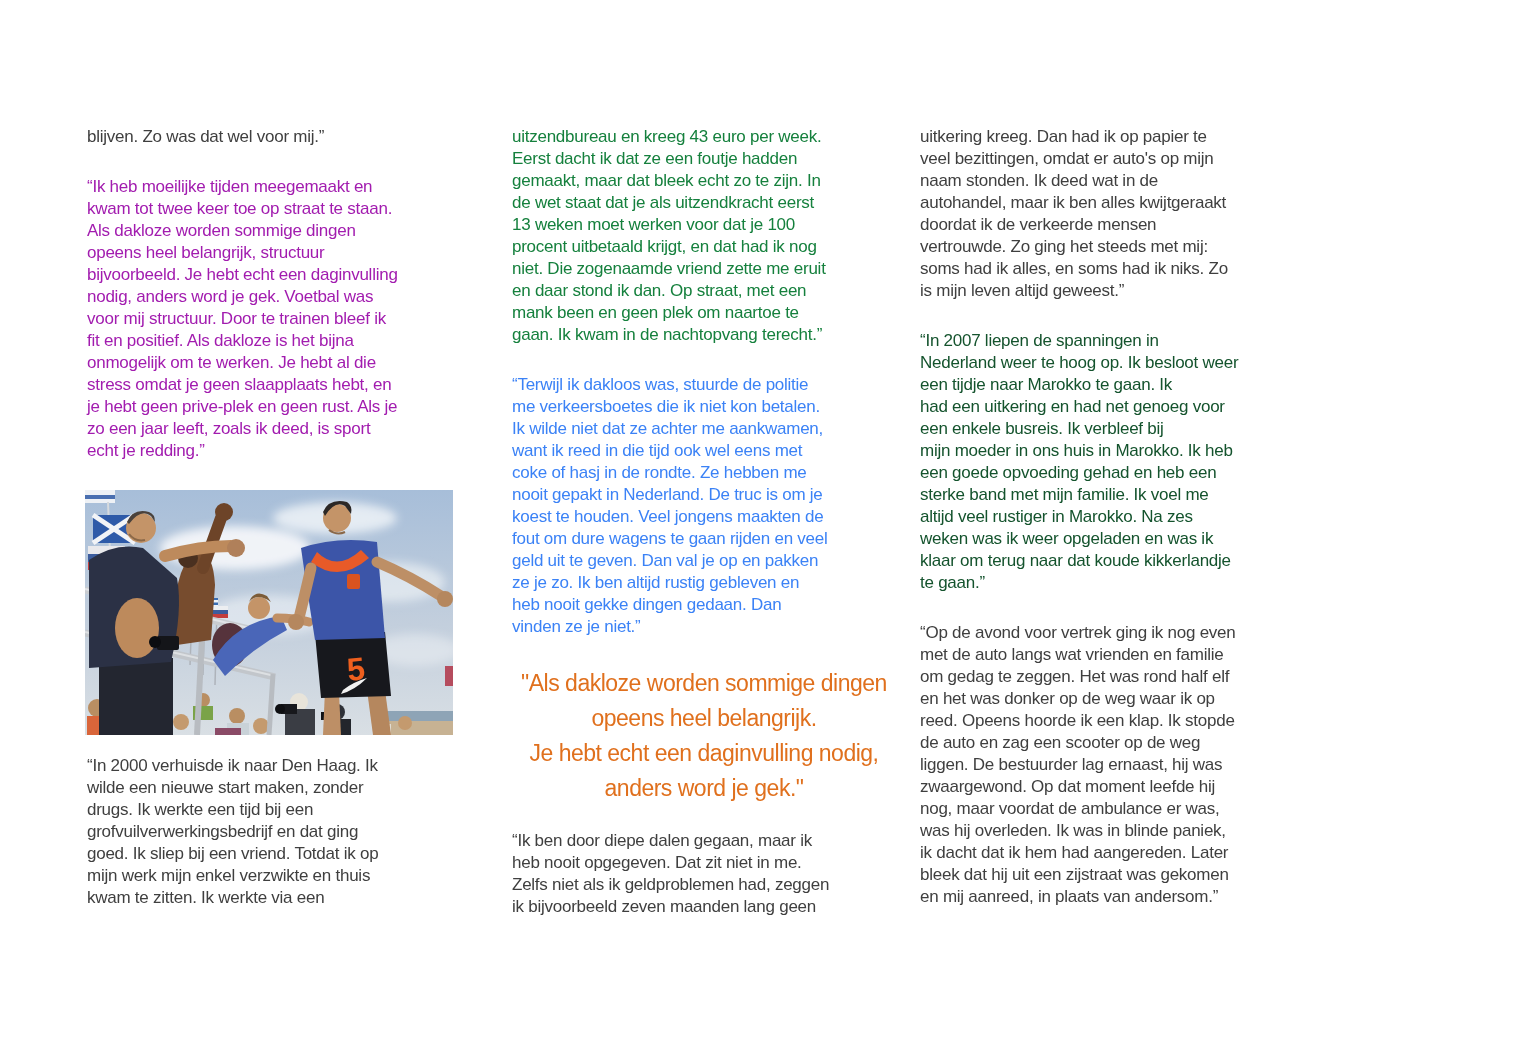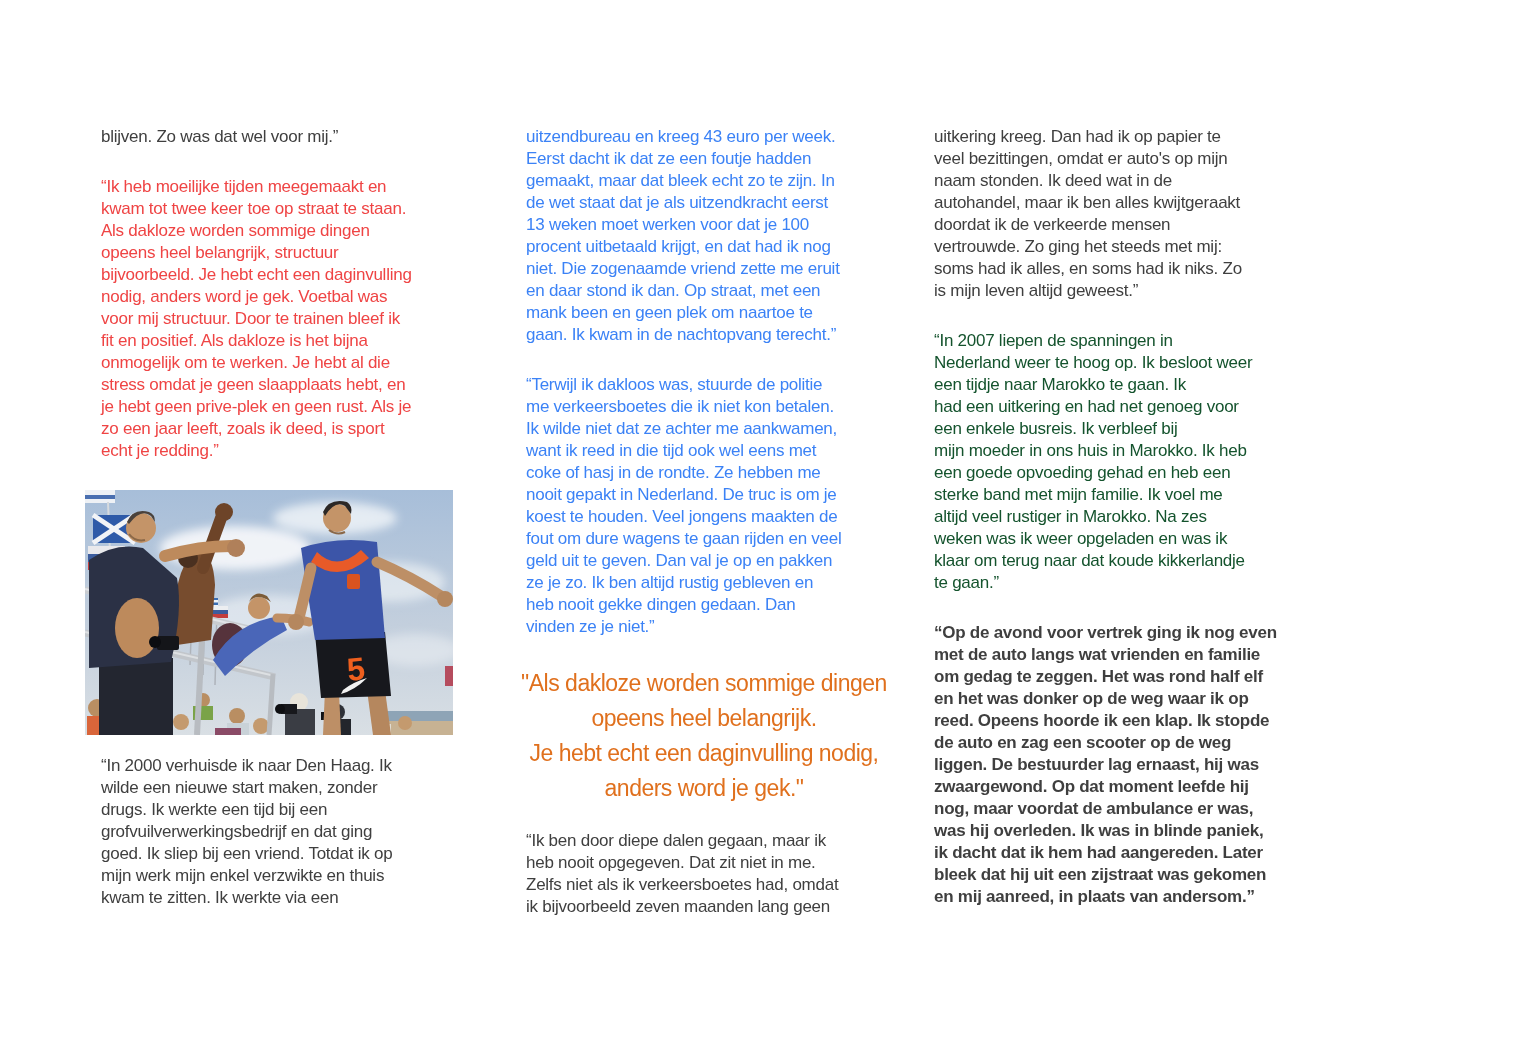--- a/index.html
+++ b/index.html
@@ -16,21 +16,21 @@
     width:388px;
     color:#3f3f3f;
     font-size:17px;
     line-height:22px;
     letter-spacing:-0.25px;
   }
   .col-left{left:85px;}
   .col-mid{left:510px;}
   .col-right{left:918px;}
   .para{
-    margin:0 0 28px 16px;
+    margin:0 0 28px 2px;
     white-space:pre-line;
   }
   .photo-wrap{
     width:368px;height:245px;
     margin:0 0 20px 0;
   }
   .photo-wrap svg{display:block;}
   .pull-quote{
     margin:26px 0 24px 0;
     text-align:center;
@@ -41,21 +41,21 @@
     font-weight:500;
   }
 </style>
 </head>
 <body>
 
 <div id="page">
 
   <div class="col col-left">
     <p class="para" style="color: rgb(63, 63, 63);">blijven. Zo was dat wel voor mij.”</p>
-    <p class="para" style="color: #ef4444;">“Ik heb moeilijke tijden meegemaakt en
+    <p class="para" style="color: #a21caf;">“Ik heb moeilijke tijden meegemaakt en
 kwam tot twee keer toe op straat te staan.
 Als dakloze worden sommige dingen
 opeens heel belangrijk, structuur
 bijvoorbeeld. Je hebt echt een daginvulling
 nodig, anders word je gek. Voetbal was
 voor mij structuur. Door te trainen bleef ik
 fit en positief. Als dakloze is het bijna
 onmogelijk om te werken. Je hebt al die
 stress omdat je geen slaapplaats hebt, en
 je hebt geen prive-plek en geen rust. Als je
@@ -235,21 +235,21 @@
     <p class="para" style="color: rgb(63, 63, 63);">“In 2000 verhuisde ik naar Den Haag. Ik
 wilde een nieuwe start maken, zonder
 drugs. Ik werkte een tijd bij een
 grofvuilverwerkingsbedrijf en dat ging
 goed. Ik sliep bij een vriend. Totdat ik op
 mijn werk mijn enkel verzwikte en thuis
 kwam te zitten. Ik werkte via een</p>
   </div>
 
   <div class="col col-mid">
-    <p class="para" style="color: #3b82f6;">uitzendbureau en kreeg 43 euro per week.
+    <p class="para" style="color: #15803d;">uitzendbureau en kreeg 43 euro per week.
 Eerst dacht ik dat ze een foutje hadden
 gemaakt, maar dat bleek echt zo te zijn. In
 de wet staat dat je als uitzendkracht eerst
 13 weken moet werken voor dat je 100
 procent uitbetaald krijgt, en dat had ik nog
 niet. Die zogenaamde vriend zette me eruit
 en daar stond ik dan. Op straat, met een
 mank been en geen plek om naartoe te
 gaan. Ik kwam in de nachtopvang terecht.”</p>
     <p class="para" style="color: #3b82f6;">“Terwijl ik dakloos was, stuurde de politie
@@ -263,21 +263,21 @@
 geld uit te geven. Dan val je op en pakken
 ze je zo. Ik ben altijd rustig gebleven en
 heb nooit gekke dingen gedaan. Dan
 vinden ze je niet.”</p>
     <div class="pull-quote" id="pull-quote" style="color: rgb(224, 112, 29);">"Als dakloze worden sommige dingen
 opeens heel belangrijk.
 Je hebt echt een daginvulling nodig,
 anders word je gek."</div>
     <p class="para" style="color: rgb(63, 63, 63);">“Ik ben door diepe dalen gegaan, maar ik
 heb nooit opgegeven. Dat zit niet in me.
-Zelfs niet als ik verkeersboetes had, omdat
+Zelfs niet als ik geldproblemen had, zeggen
 ik bijvoorbeeld zeven maanden lang geen</p>
   </div>
 
   <div class="col col-right">
     <p class="para" style="color: rgb(63, 63, 63);">uitkering kreeg. Dan had ik op papier te
 veel bezittingen, omdat er auto's op mijn
 naam stonden. Ik deed wat in de
 autohandel, maar ik ben alles kwijtgeraakt
 doordat ik de verkeerde mensen
 vertrouwde. Zo ging het steeds met mij:
@@ -288,21 +288,21 @@
 een tijdje naar Marokko te gaan. Ik
 had een uitkering en had net genoeg voor
 een enkele busreis. Ik verbleef bij
 mijn moeder in ons huis in Marokko. Ik heb
 een goede opvoeding gehad en heb een
 sterke band met mijn familie. Ik voel me
 altijd veel rustiger in Marokko. Na zes
 weken was ik weer opgeladen en was ik
 klaar om terug naar dat koude kikkerlandje
 te gaan.”</p>
-    <p class="para" style="color: rgb(63, 63, 63); font-weight: bold;">“Op de avond voor vertrek ging ik nog even
+    <p class="para" style="color: rgb(63, 63, 63);">“Op de avond voor vertrek ging ik nog even
 met de auto langs wat vrienden en familie
 om gedag te zeggen. Het was rond half elf
 en het was donker op de weg waar ik op
 reed. Opeens hoorde ik een klap. Ik stopde
 de auto en zag een scooter op de weg
 liggen. De bestuurder lag ernaast, hij was
 zwaargewond. Op dat moment leefde hij
 nog, maar voordat de ambulance er was,
 was hij overleden. Ik was in blinde paniek,
 ik dacht dat ik hem had aangereden. Later

